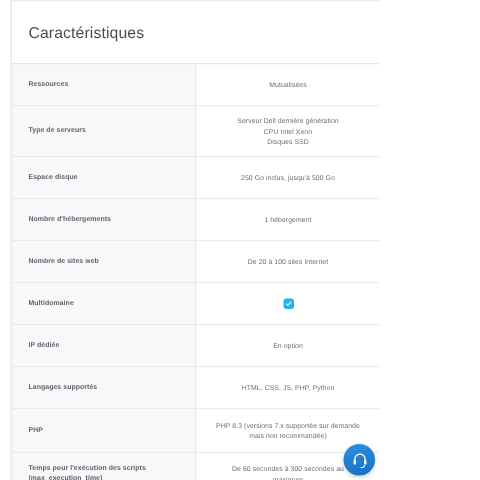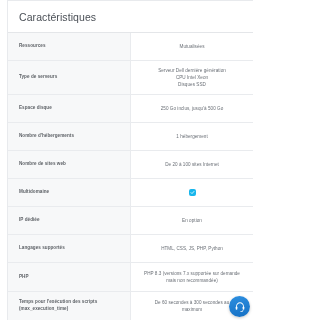--- a/index.html
+++ b/index.html
@@ -26,21 +26,21 @@
 
   
   .spec-card {
     width: 246px;
     background: #ffffff;
     border-left: 1px solid #e8eaed;
     border-top: 1px solid #e8eaed;
   }
 
   .card-header {
-    height: 32px;
+    height: 42px;
     display: flex;
     align-items: center;
     padding-left: 11px;
     background: #ffffff;
     border-bottom: 1px solid #e4e6e9;
   }
 
   .card-header-title {
     font-size: 10.5px;
     font-weight: 400;

